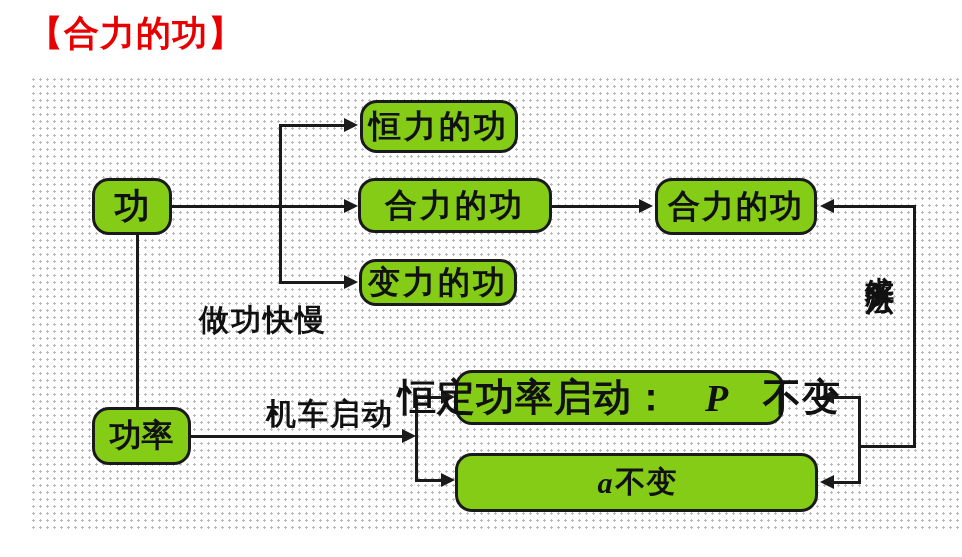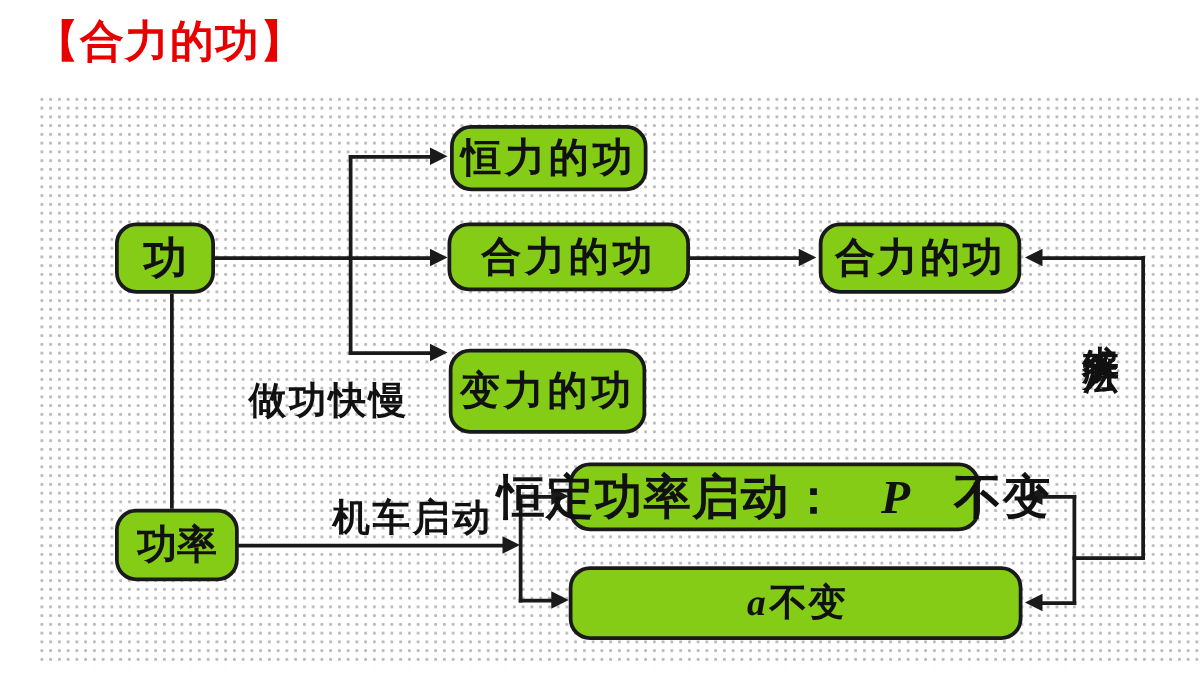--- a/index.html
+++ b/index.html
@@ -92,21 +92,21 @@
   </div>
 
   <div class="node" style="left:360px; top:100px; width:158px; height:53px; font-size:32px; letter-spacing:3px;">
     <span>恒力的功</span>
   </div>
 
   <div class="node" style="left:358px; top:178px; width:194px; height:55px; font-size:32px; letter-spacing:3px;">
     <span>合力的功</span>
   </div>
 
-  <div class="node" style="left:359px; top:259px; width:158px; height:68px; font-size:32px; letter-spacing:3px;margin-top:20px;">
+  <div class="node" style="left:359px; top:259px; width:158px; height:47px; font-size:32px; letter-spacing:3px;">
     <span>变力的功</span>
   </div>
 
   <div class="node" style="left:655px; top:178px; width:162px; height:57px; font-size:32px; letter-spacing:2px;">
     <span>合力的功</span>
   </div>
 
   <div class="node" style="left:92px; top:407px; width:99px; height:58px; font-size:32px;">
     <span>功率</span>
   </div>

